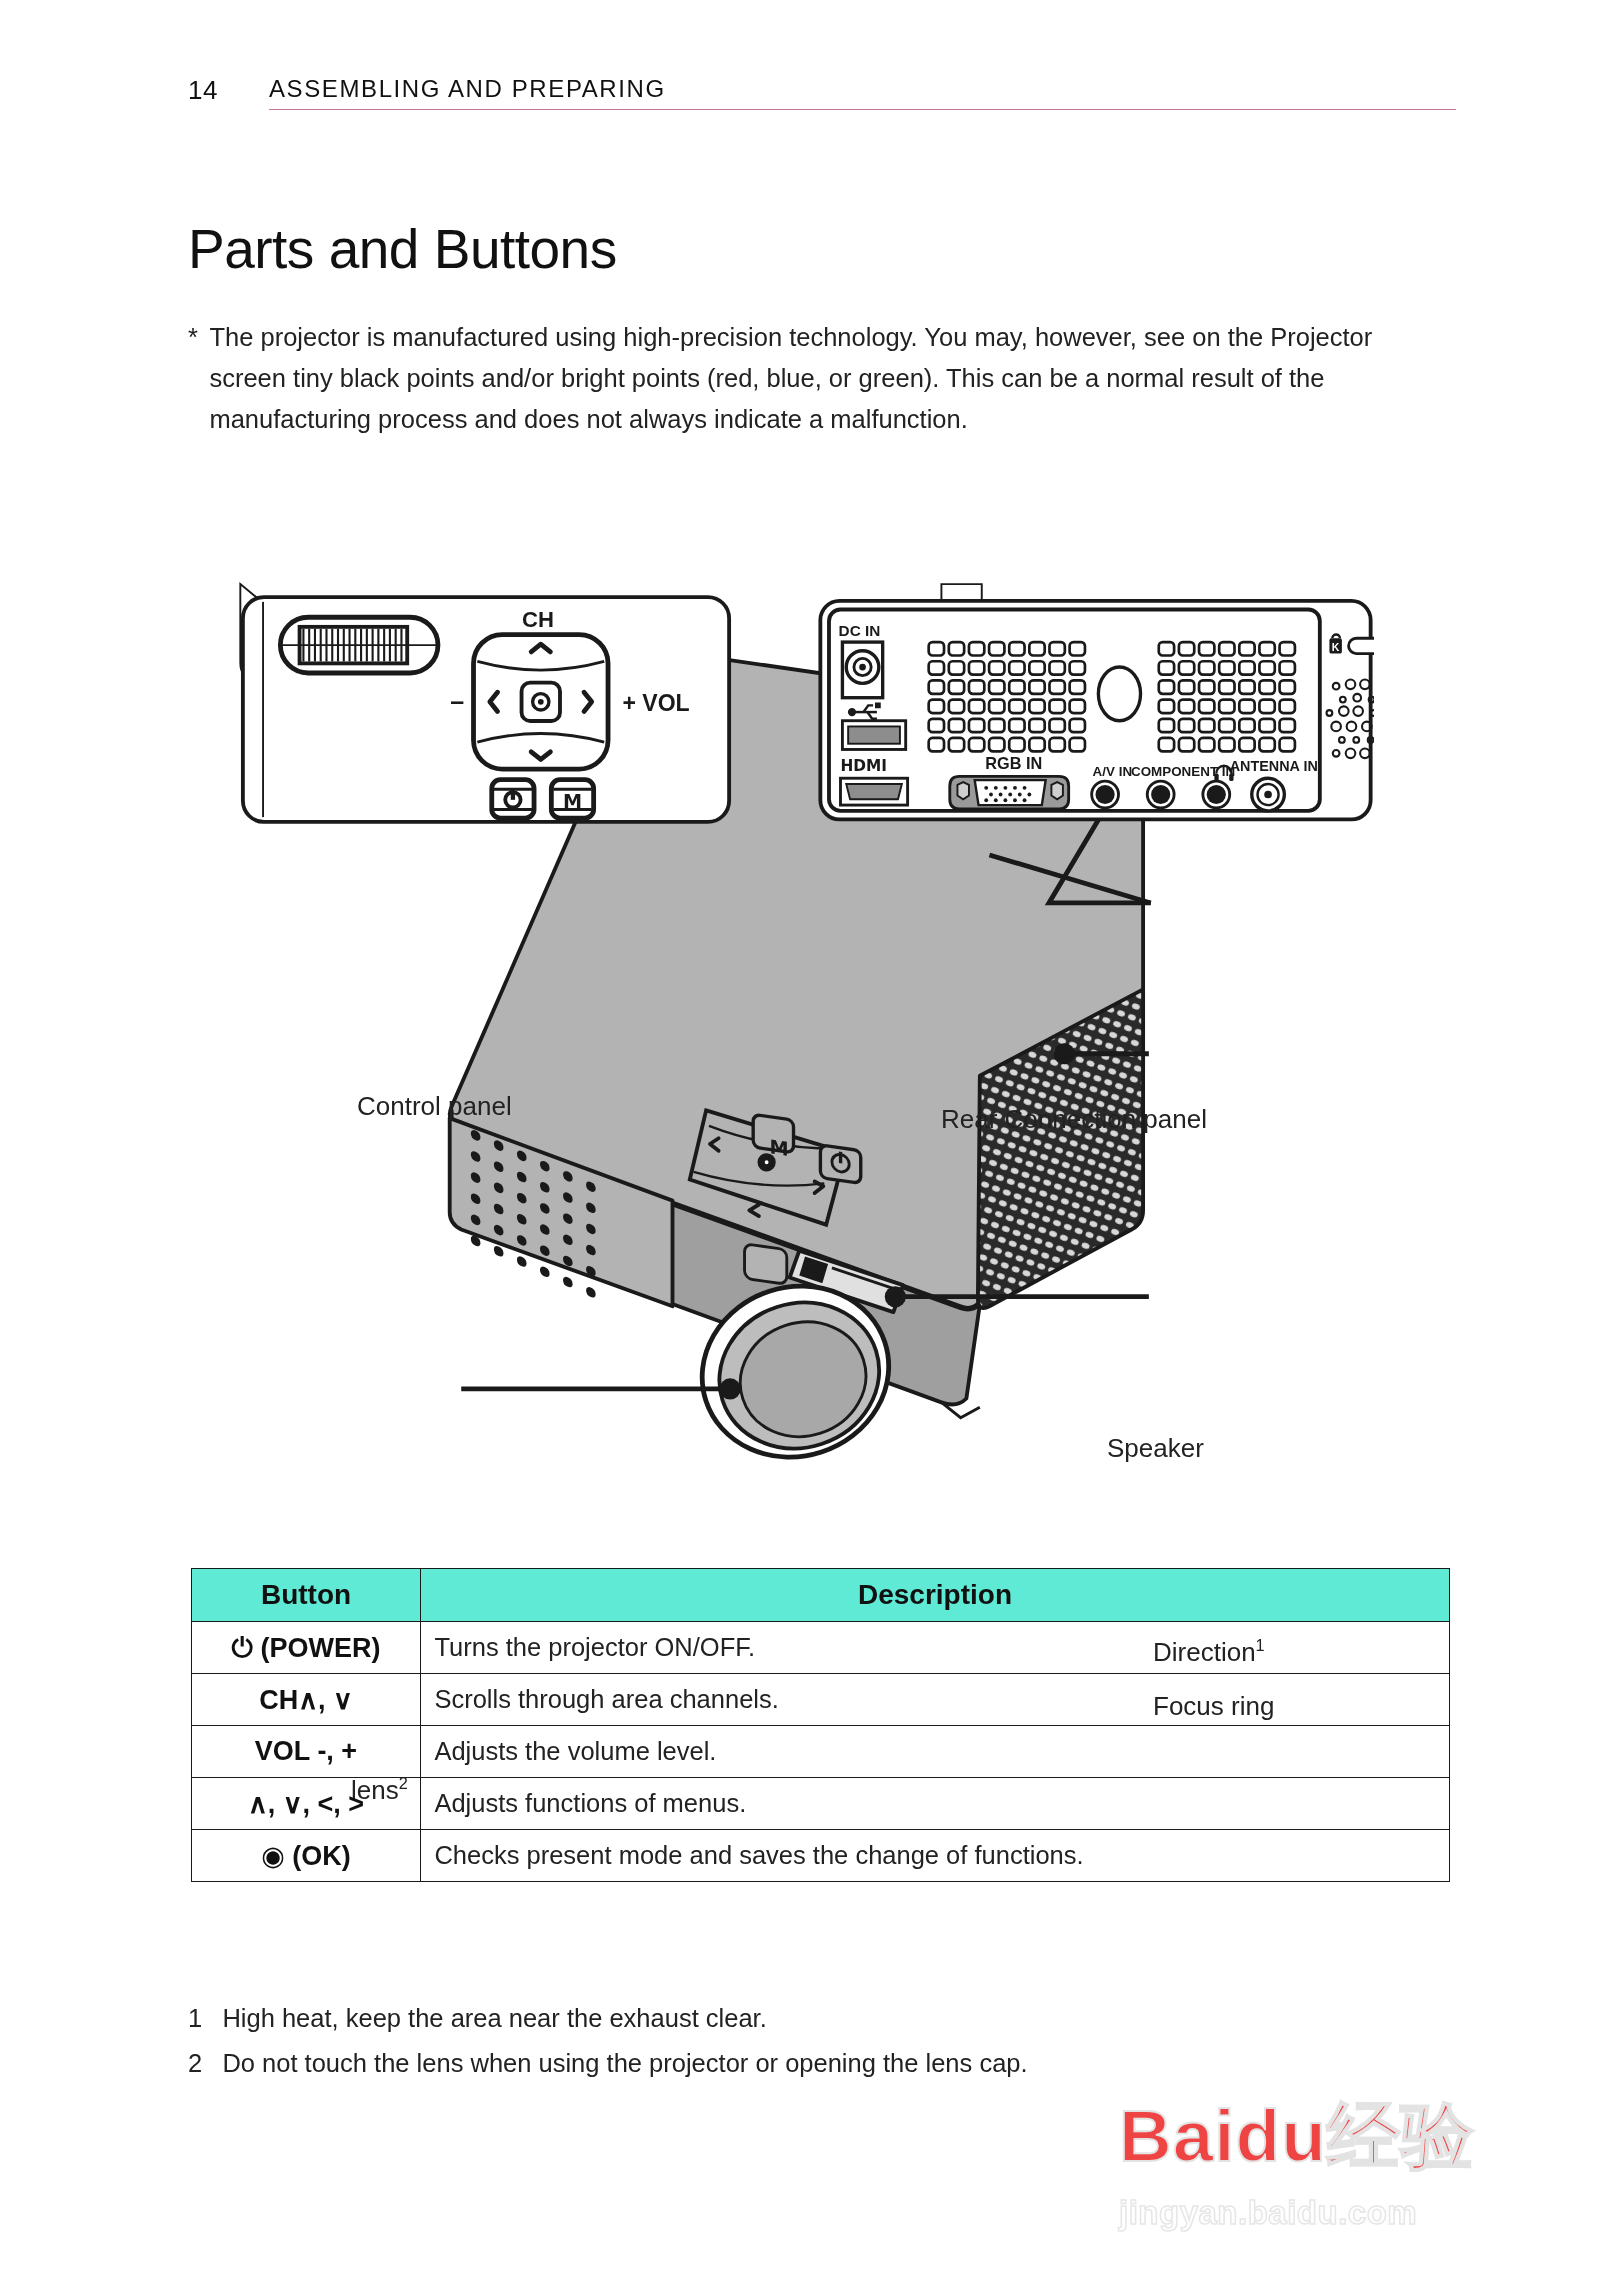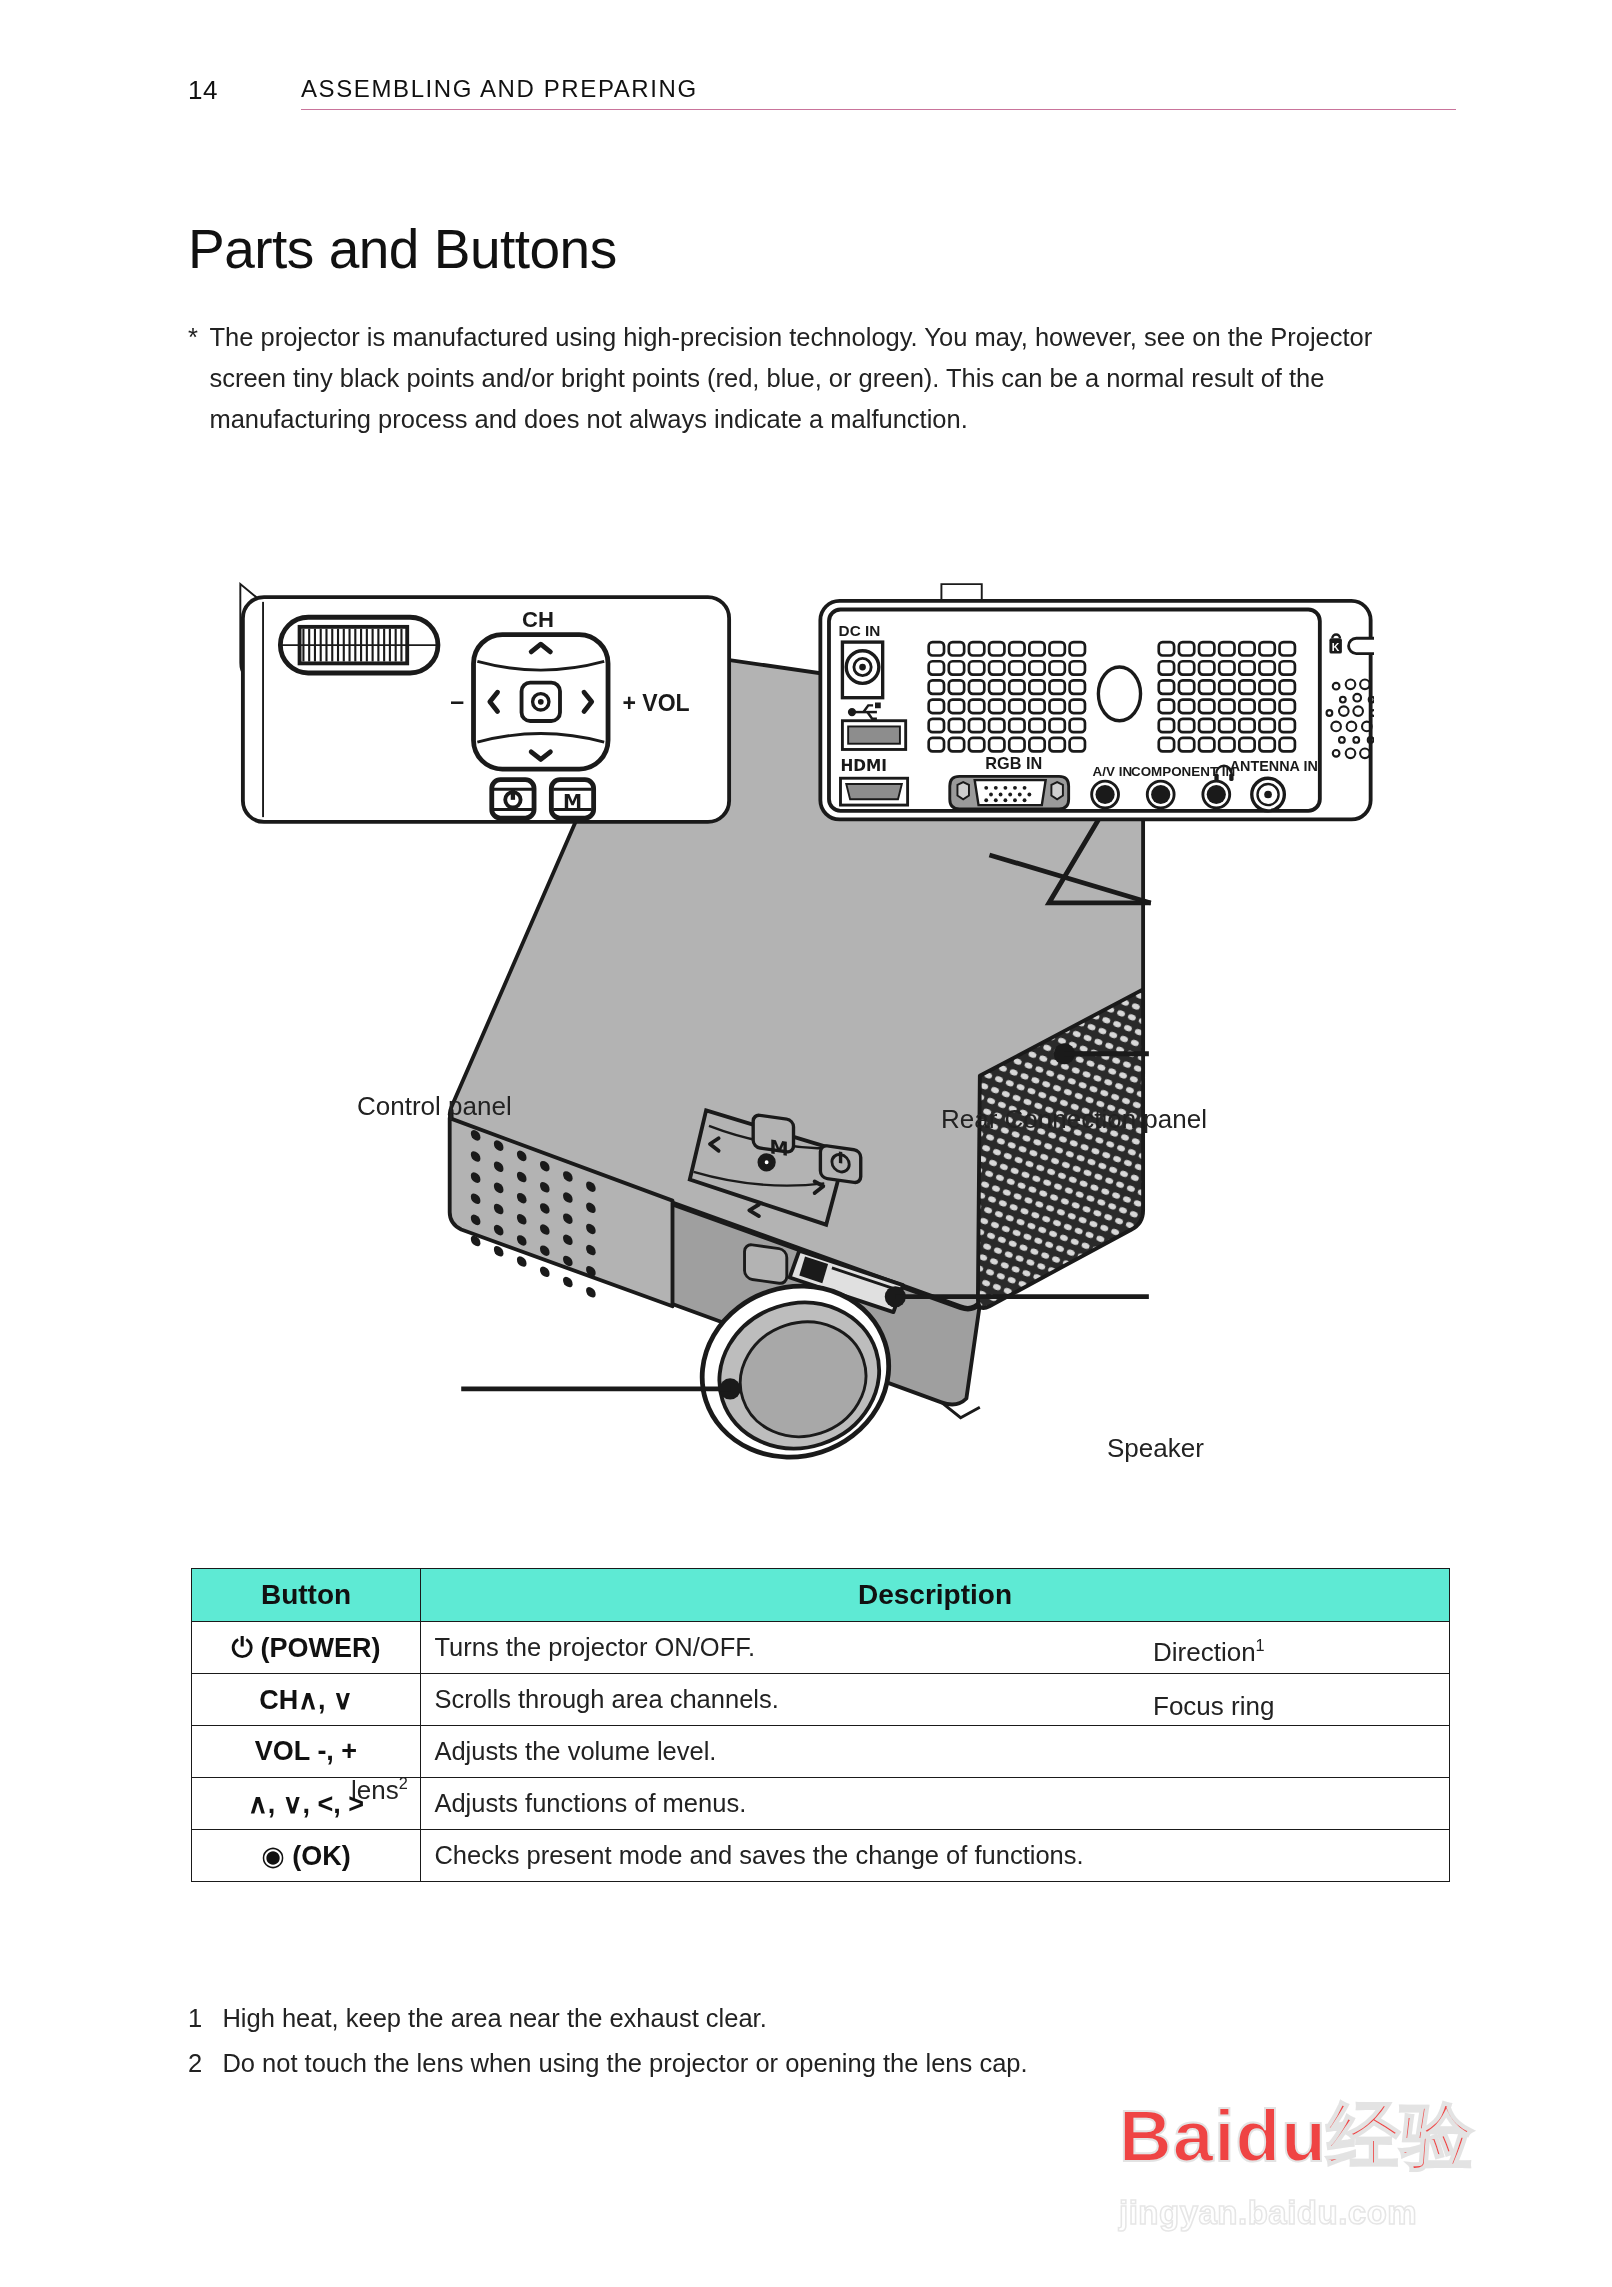--- a/index.html
+++ b/index.html
@@ -9,30 +9,30 @@
     font-family:"Liberation Sans", sans-serif;
     color:#1a1a1a;
     position:relative;
     overflow:hidden;
   }
   .page { position:absolute; inset:0; }
 
   
   .runhead {
     position:absolute; left:188px; top:75px; width:1268px;
-    display:flex; align-items:flex-end; gap:0;
+    display:flex; align-items:flex-end; gap:16px;
   }
   .runhead-num {
     font-size:26px; letter-spacing:0.5px; color:#111;
     width:65px; flex:none; padding-bottom:3.8px;
   }
   .runhead-title {
     font-size:24px; letter-spacing:1.6px; color:#111;
     border-bottom:1.9px solid #C9749B;
-    flex:1; padding-bottom:5.8px;margin-left:48px;
+    flex:1; padding-bottom:5.8px;
   }
 
   
   .page-title {
     position:absolute; left:188px; top:217px;
     font-size:55px; font-weight:normal; letter-spacing:-0.5px;
     color:#111;
   }
 
   

